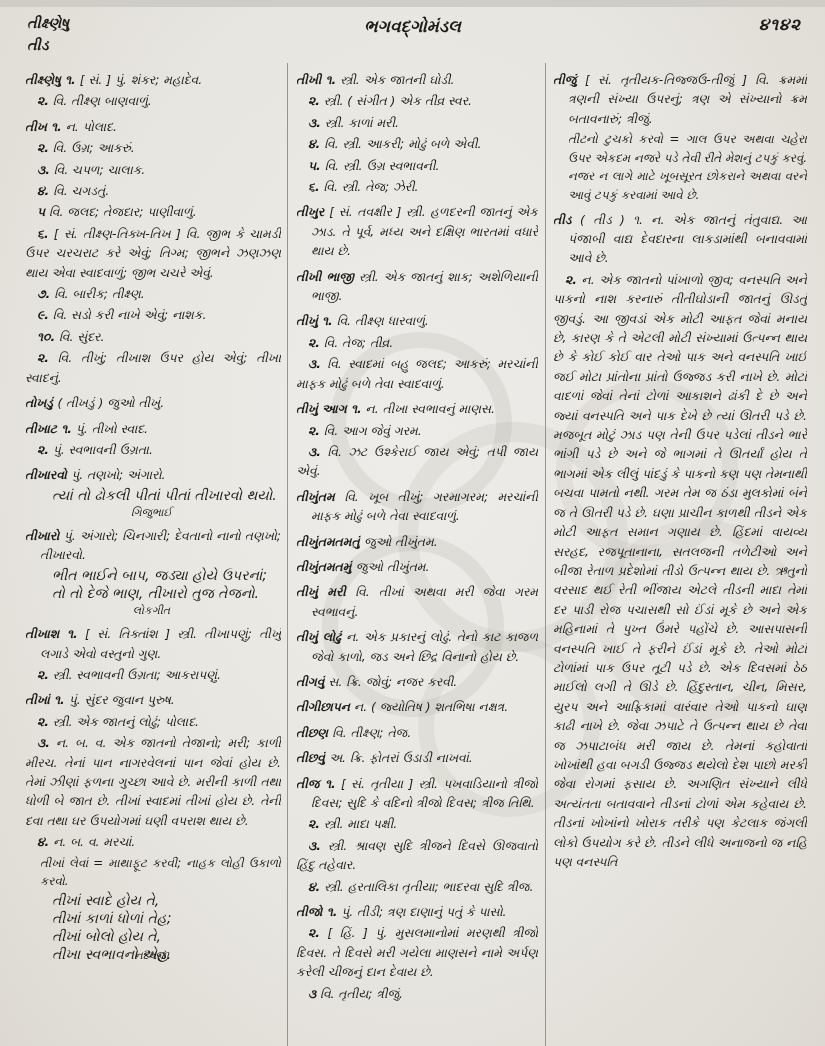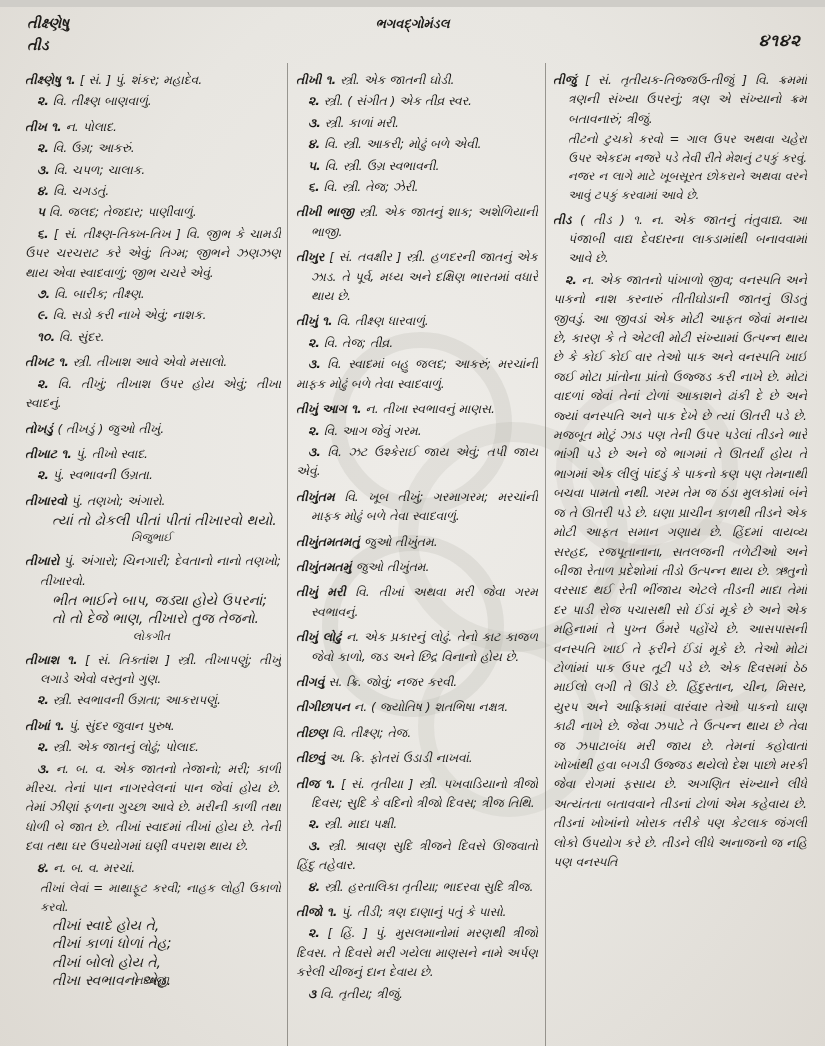--- a/index.html
+++ b/index.html
@@ -6,22 +6,22 @@
   .page{
     position:relative;width:825px;height:1046px;margin:7px auto;overflow:hidden;
     background:radial-gradient(ellipse at 50% 42%, var(--paper-light,#eeece8) 0%, var(--paper,#e8e6e1) 55%, var(--paper-dark,#dddbd5) 100%);
     color:var(--ink,#1d1b18);
     font-family:"DejaVu Sans", sans-serif;
     font-style:italic;
   }
   
   .guide-words{position:absolute;left:27px;top:5px;font-weight:bold;font-size:14.5px;line-height:22px;z-index:3;}
   .guide-words div{white-space:nowrap;}
-  .title{position:absolute;top:9px;left:0;right:0;text-align:center;font-weight:bold;font-size:13px;z-index:2;}
-  .pageno{position:absolute;top:24px;right:24px;font-weight:bold;font-size:16.5px;letter-spacing:1px;z-index:3;}
+  .title{position:absolute;top:9px;left:0;right:0;text-align:center;font-weight:bold;font-size:17px;z-index:2;}
+  .pageno{position:absolute;top:8px;right:24px;font-weight:bold;font-size:16.5px;letter-spacing:1px;z-index:3;}
   
   .col{
     position:absolute;top:58px;height:984px;overflow:hidden;
     text-align:justify;font-size:12.3px;line-height:19.4px;z-index:2;
   }
   #col1{left:25px;width:256px;}
   #col2{left:296px;width:242px;}
   #col3{left:553px;width:254px;}
   .divider{position:absolute;top:56px;height:986px;width:1px;background:var(--divider,#6b6962);opacity:.65;z-index:2;}
   #divider1{left:287px;}
@@ -77,21 +77,20 @@
       <div class="blk sense"><span class="num">૨.</span> વિ. તીક્ષ્ણ બાણવાળું.</div>
       <div class="blk entry"><span class="head">તીખ </span><span class="num">૧.</span> ન. પોલાદ.</div>
       <div class="blk sense"><span class="num">૨.</span> વિ. ઉગ્ર; આકરું.</div>
       <div class="blk sense"><span class="num">૩.</span> વિ. ચપળ; ચાલાક.</div>
       <div class="blk sense"><span class="num">૪.</span> વિ. ચગડતું.</div>
       <div class="blk sense"><span class="num">૫</span> વિ. જલદ; તેજદાર; પાણીવાળું.</div>
       <div class="blk sense"><span class="num">૬.</span> [ સં. તીક્ષ્ણ-તિક્ખ-તિખ ] વિ. જીભ કે ચામડી ઉપર ચરચરાટ કરે એવું; તિગ્મ; જીભને ઝણઝણ થાય એવા સ્વાદવાળું; જીભ ચચરે એવું.</div>
       <div class="blk sense"><span class="num">૭.</span> વિ. બારીક; તીક્ષ્ણ.</div>
       <div class="blk sense"><span class="num">૯.</span> વિ. સડો કરી નાખે એવું; નાશક.</div>
       <div class="blk sense"><span class="num">૧૦.</span> વિ. સુંદર.</div>
-      <div class="blk entry"><span class="head">તીખટ </span><span class="num">૧.</span> સ્ત્રી. તીખાશ આવે એવો મસાલો.</div>
       <div class="blk sense"><span class="num">૨.</span> વિ. તીખું; તીખાશ ઉપર હોય એવું; તીખા સ્વાદનું.</div>
       <div class="blk entry"><span class="head">તોખડું </span>( તીખડું ) જુઓ તીખું.</div>
       <div class="blk entry"><span class="head">તીખાટ </span><span class="num">૧.</span> પું. તીખો સ્વાદ.</div>
       <div class="blk sense"><span class="num">૨.</span> પું. સ્વભાવની ઉગ્રતા.</div>
       <div class="blk entry"><span class="head">તીખારવો </span>પું. તણખો; અંગારો.</div>
       <div class="blk quote">ત્યાં તો ઢોકલી પીતાં પીતાં તીખારવો થયો.</div>
       <div class="blk attr">ગિજુભાઈ</div>
       <div class="blk entry"><span class="head">તીખારો </span>પું. અંગારો; ચિનગારી; દેવતાનો નાનો તણખો; તીખારવો.</div>
       <div class="blk quote">ભીત ભાઈને બાપ, જડ્યા હોયે ઉપરનાં;</div>
       <div class="blk quote">તો તો દેજે ભાણ, તીખારો તુજ તેજનો.</div>
@@ -109,22 +108,22 @@
       <div class="blk quote">તીખા સ્વભાવનો એહ.</div>
       <div class="blk attr inline">નદવજી</div>
     </div>
   <div class="col" id="col2">
       <div class="blk entry"><span class="head">તીખી </span><span class="num">૧.</span> સ્ત્રી. એક જાતની ઘોડી.</div>
       <div class="blk sense"><span class="num">૨.</span> સ્ત્રી. ( સંગીત ) એક તીવ્ર સ્વર.</div>
       <div class="blk sense"><span class="num">૩.</span> સ્ત્રી. કાળાં મરી.</div>
       <div class="blk sense"><span class="num">૪.</span> વિ. સ્ત્રી. આકરી; મોઢું બળે એવી.</div>
       <div class="blk sense"><span class="num">૫.</span> વિ. સ્ત્રી. ઉગ્ર સ્વભાવની.</div>
       <div class="blk sense"><span class="num">૬.</span> વિ. સ્ત્રી. તેજ; ઝેરી.</div>
+      <div class="blk entry"><span class="head">તીખુર </span>[ સં. તવક્ષીર ] સ્ત્રી. હળદરની જાતનું એક ઝાડ. તે પૂર્વ, મધ્ય અને દક્ષિણ ભારતમાં વધારે થાય છે.</div>
       <div class="blk entry"><span class="head">તીખી ભાજી </span>સ્ત્રી. એક જાતનું શાક; અશેળિયાની ભાજી.</div>
-      <div class="blk entry"><span class="head">તીખુર </span>[ સં. તવક્ષીર ] સ્ત્રી. હળદરની જાતનું એક ઝાડ. તે પૂર્વ, મધ્ય અને દક્ષિણ ભારતમાં વધારે થાય છે.</div>
       <div class="blk entry"><span class="head">તીખું </span><span class="num">૧.</span> વિ. તીક્ષ્ણ ધારવાળું.</div>
       <div class="blk sense"><span class="num">૨.</span> વિ. તેજ; તીવ્ર.</div>
       <div class="blk sense"><span class="num">૩.</span> વિ. સ્વાદમાં બહુ જલદ; આકરું; મરચાંની માફક મોઢું બળે તેવા સ્વાદવાળું.</div>
       <div class="blk entry"><span class="head">તીખું આગ </span><span class="num">૧.</span> ન. તીખા સ્વભાવનું માણસ.</div>
       <div class="blk sense"><span class="num">૨.</span> વિ. આગ જેવું ગરમ.</div>
       <div class="blk sense"><span class="num">૩.</span> વિ. ઝટ ઉશ્કેરાઈ જાય એવું; તપી જાય એવું.</div>
       <div class="blk entry"><span class="head">તીખુંતમ </span>વિ. ખૂબ તીખું; ગરમાગરમ; મરચાંની માફક મોઢું બળે તેવા સ્વાદવાળું.</div>
       <div class="blk entry"><span class="head">તીખુંતમતમતું </span>જુઓ તીખુંતમ.</div>
       <div class="blk entry"><span class="head">તીખુંતમતમું </span>જુઓ તીખુંતમ.</div>
       <div class="blk entry"><span class="head">તીખું મરી </span>વિ. તીખાં અથવા મરી જેવા ગરમ સ્વભાવનું.</div>

